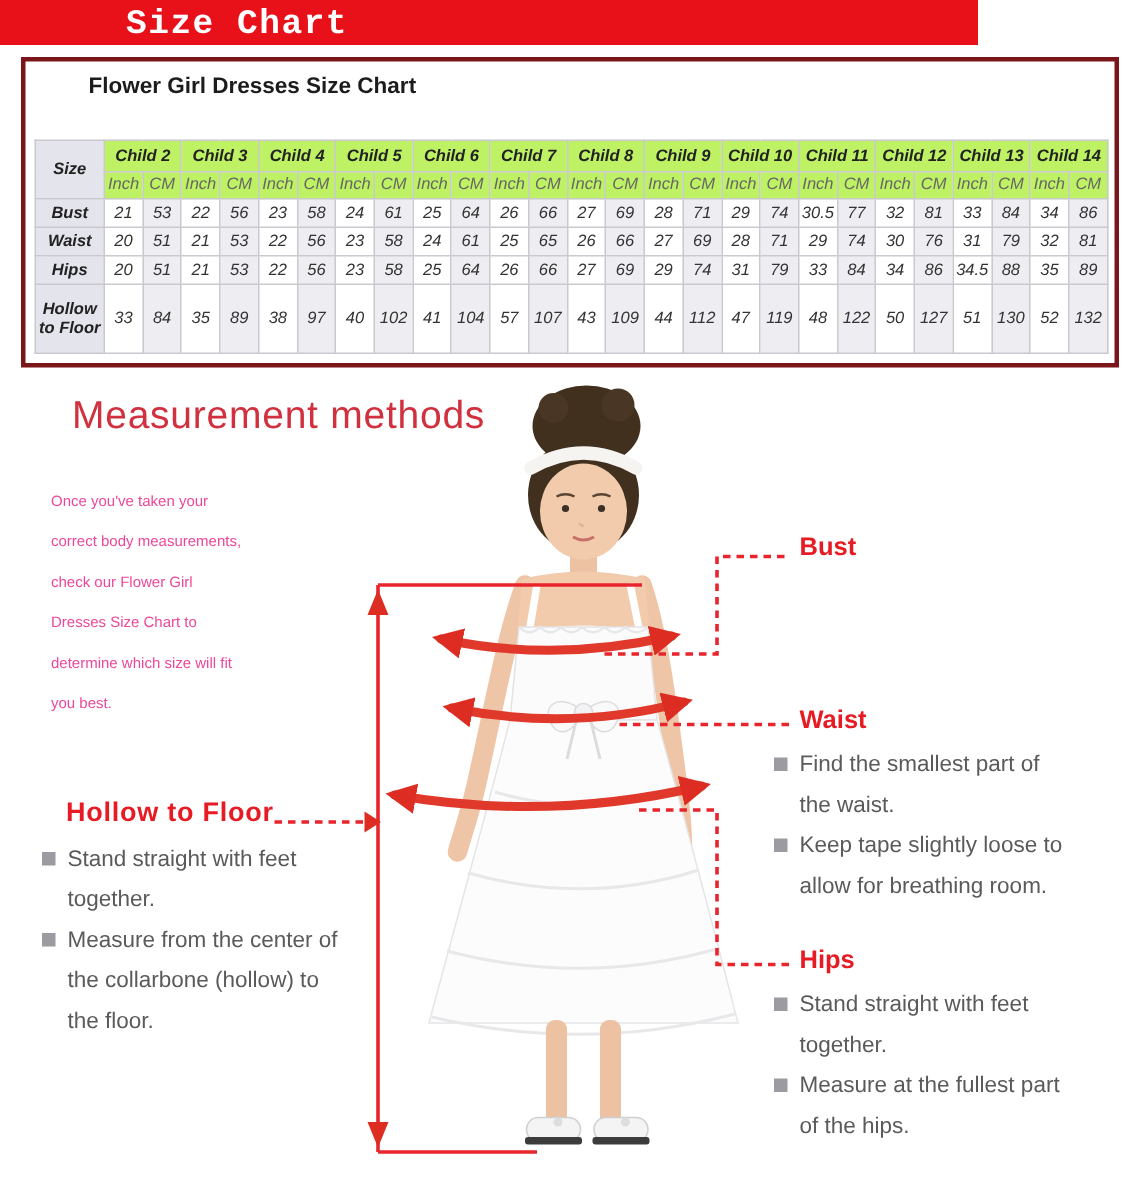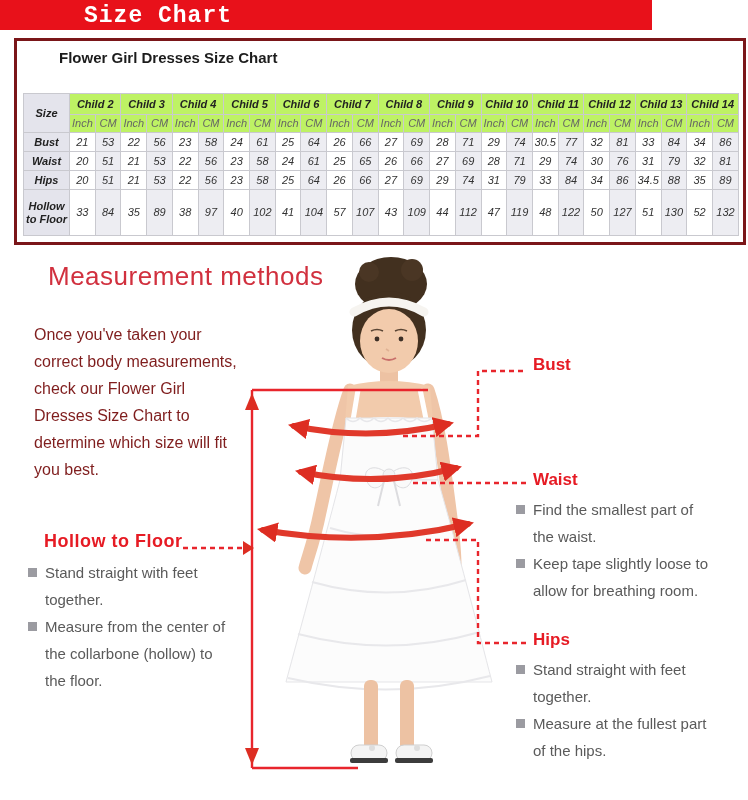--- a/index.html
+++ b/index.html
@@ -29,22 +29,22 @@
   .size-table tbody tr{height:19px;}
   .size-table tbody tr.tall{height:46px;}
   .size-table tbody th.rowlabel{background:#e4e4ec;font-weight:bold;color:#222;}
   .size-table td{color:#333;}
   .size-table td.inch{background:#ffffff;}
   .size-table td.cm{background:#ededf2;margin-top:24px;}
 
   
   .mm-heading{position:absolute;left:48px;top:261px;font-size:26px;font-weight:normal;
       color:#d1303e;letter-spacing:0.5px;}
-  .intro{position:absolute;left:34px;top:321px;width:240px;font-size:16px;
-      line-height:27px;color:#7f1d1d;}
+  .intro{position:absolute;left:34px;top:321px;width:240px;font-size:10px;
+      line-height:27px;color:#ec4899;}
 
   .callout-label{position:absolute;font-weight:bold;color:#e61b24;}
   .lbl-bust{left:533px;top:355px;font-size:17px;}
   .lbl-waist{left:533px;top:470px;font-size:17px;}
   .lbl-hips{left:533px;top:630px;font-size:17px;}
   .lbl-hollow{left:44px;top:531px;font-size:18px;letter-spacing:0.5px;}
 
   .callout-list{position:absolute;width:232px;font-size:15px;line-height:27px;color:#5a5a5a;}
   .list-bust{left:516px;top:381px;}
   .list-waist{left:516px;top:496px;}

